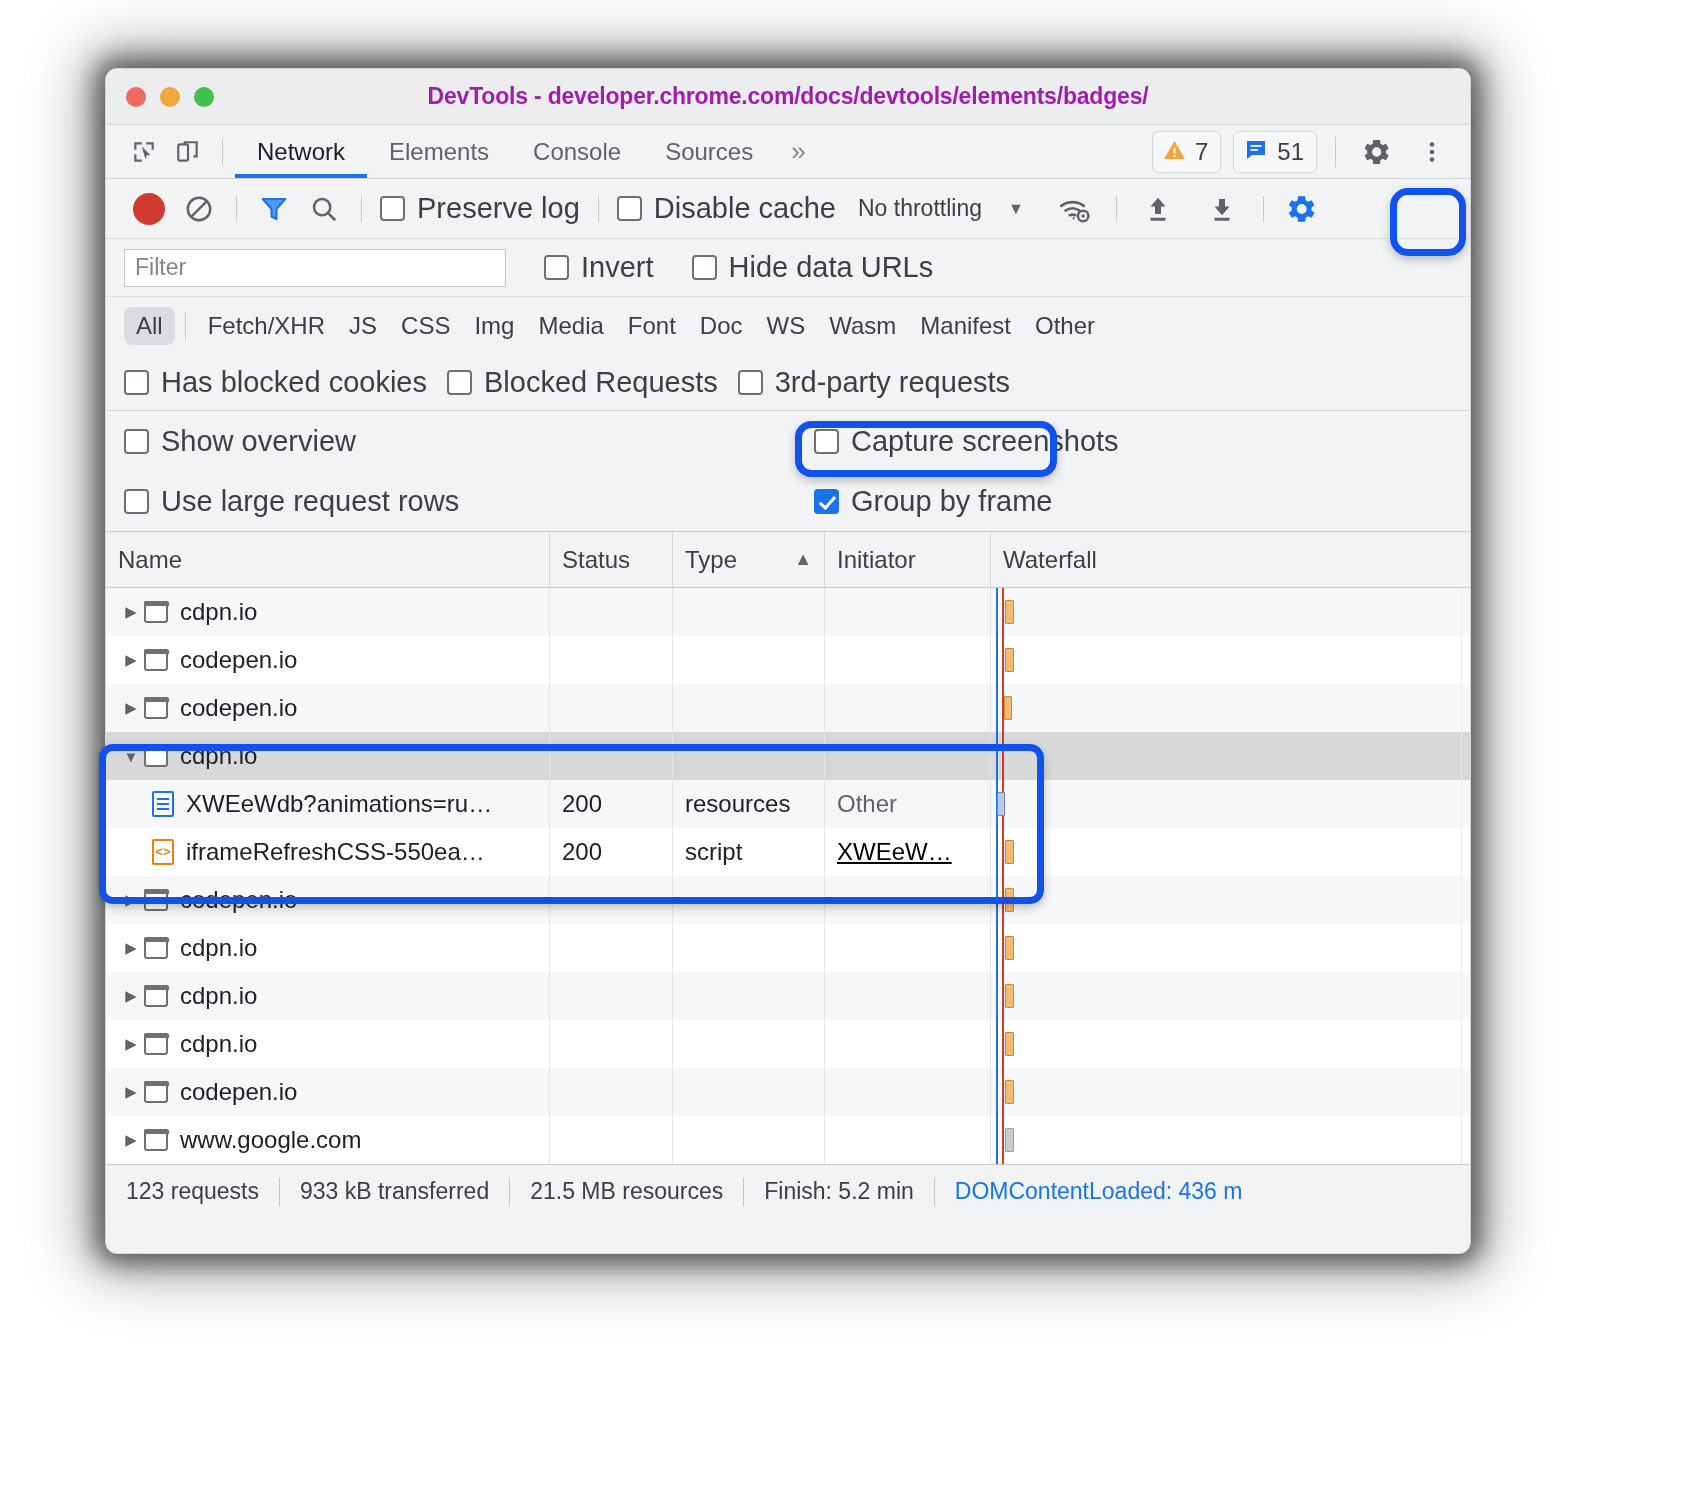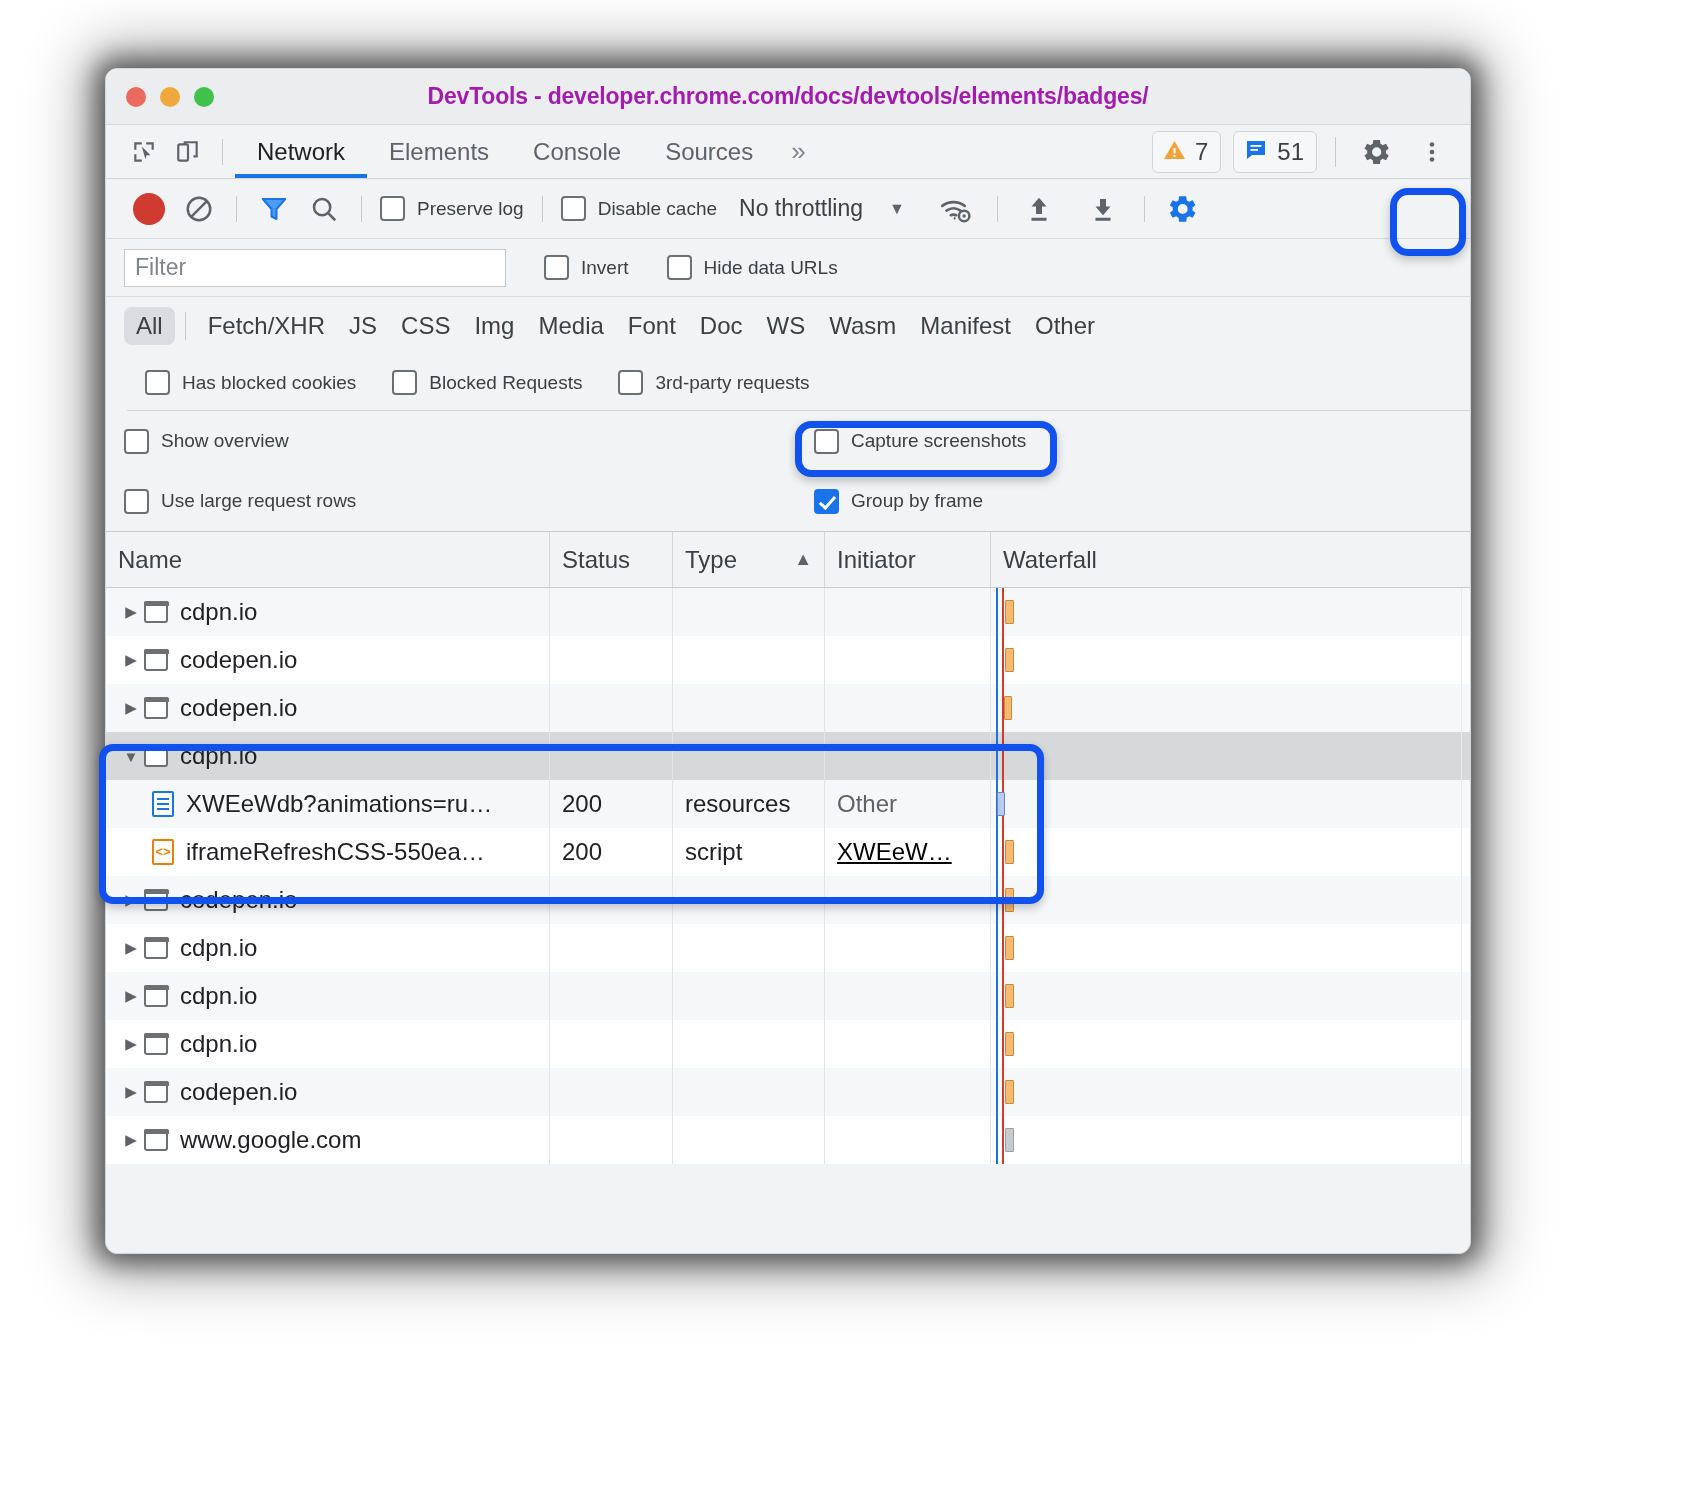--- a/index.html
+++ b/index.html
@@ -116,21 +116,21 @@
   .chk.checked {
     background: #1a73e8; border-color: #1a73e8;
     position: relative;
   }
   .chk.checked::after {
     content: ""; position: absolute;
     left: 7px; top: 2px; width: 6px; height: 13px;
     border: solid #fff; border-width: 0 3px 3px 0;
     transform: rotate(42deg);
   }
-  .chk-label { font-size: 19px; color: #3c4043; white-space: nowrap; }
+  .chk-label { font-size: 29px; color: #3c4043; white-space: nowrap; }
   .throttle {
     font-size: 23px; color: #3c4043; margin-left: 22px; white-space: nowrap;
   }
   .caret { margin-left: 26px; color: #5f6368; font-size: 16px; }
 
   
   .filterbar {
     height: 58px; background: #f1f3f4;
     border-bottom: 1px solid #dcdee0;
     display: flex; align-items: center; padding: 0 18px;
@@ -153,23 +153,22 @@
     font-size: 24px; color: #3c4043;
     padding: 5px 12px; border-radius: 8px; white-space: nowrap;
   }
   .type-pill.sel { background: #dadce0; }
   .type-sep { width: 1px; height: 28px; background: #c8cacc; margin: 0 10px; }
 
   
   .blockedrow {
     height: 56px; background: #f1f3f4;
     display: flex; align-items: center; padding-left: 18px;
-    gap: 36px;
+    gap: 20px;
     border-bottom: 1px solid #d4d6d8;
-    margin-left: 21px;
   }
 
   
   .settings {
     background: #f1f3f4;
     padding: 0 18px;
   }
   .set-row {
     height: 60px; display: flex; align-items: center;
     position: relative;
@@ -773,19 +772,30 @@
           <div class="wf">
             <div class="wf-grid" style="left:470px"></div>
             <div class="wf-dcl" style="left:5px"></div>
               <div class="wf-load" style="left:11px"></div>
             <div class="wf-bar gray" style="left:14px;width:9px"></div>
           </div>
         </div>
       </div>
     </div>
 
+    <div class="statusbar">
+      <div class="sb-item">123 requests</div>
+      <div class="sb-sep"></div>
+      <div class="sb-item">933 kB transferred</div>
+      <div class="sb-sep"></div>
+      <div class="sb-item">21.5 MB resources</div>
+      <div class="sb-sep"></div>
+      <div class="sb-item">Finish: 5.2 min</div>
+      <div class="sb-sep"></div>
+      <div class="sb-item sb-blue">DOMContentLoaded: 436 m</div>
+    </div>
 
   </div>
 
   <div class="anno" id="anno-gear"></div>
   <div class="anno" id="anno-group"></div>
   <div class="anno" id="anno-frame"></div>
 </div>
 
 </body></html>

